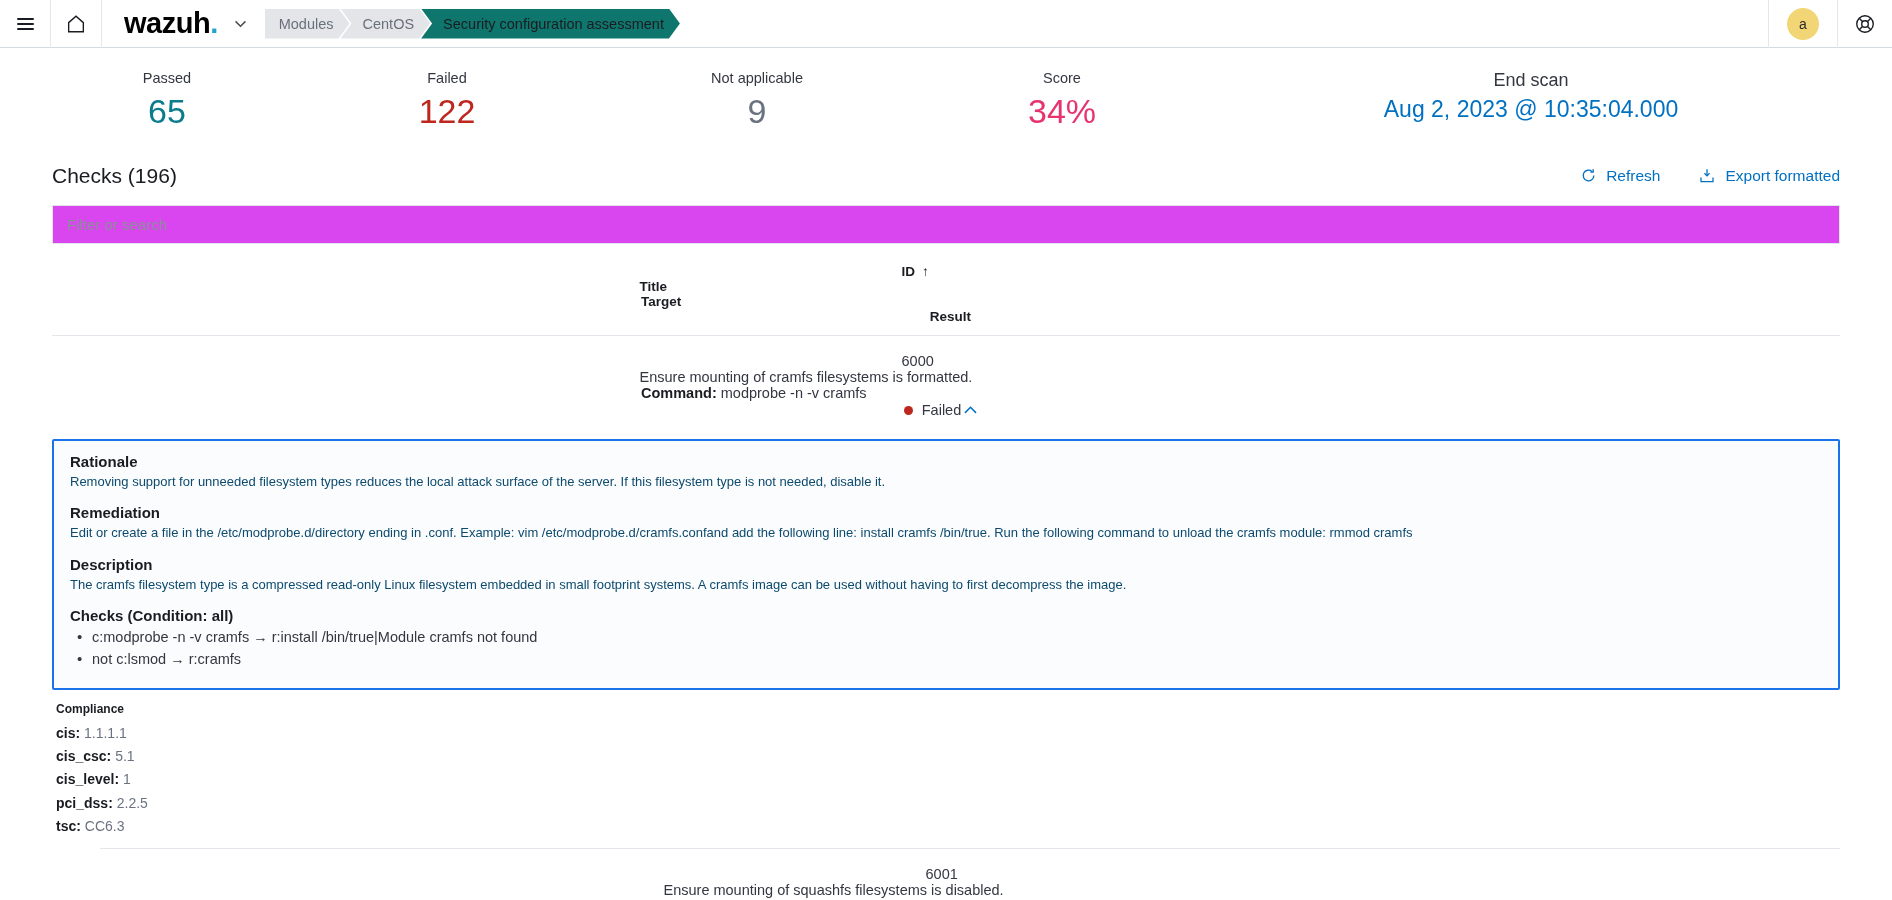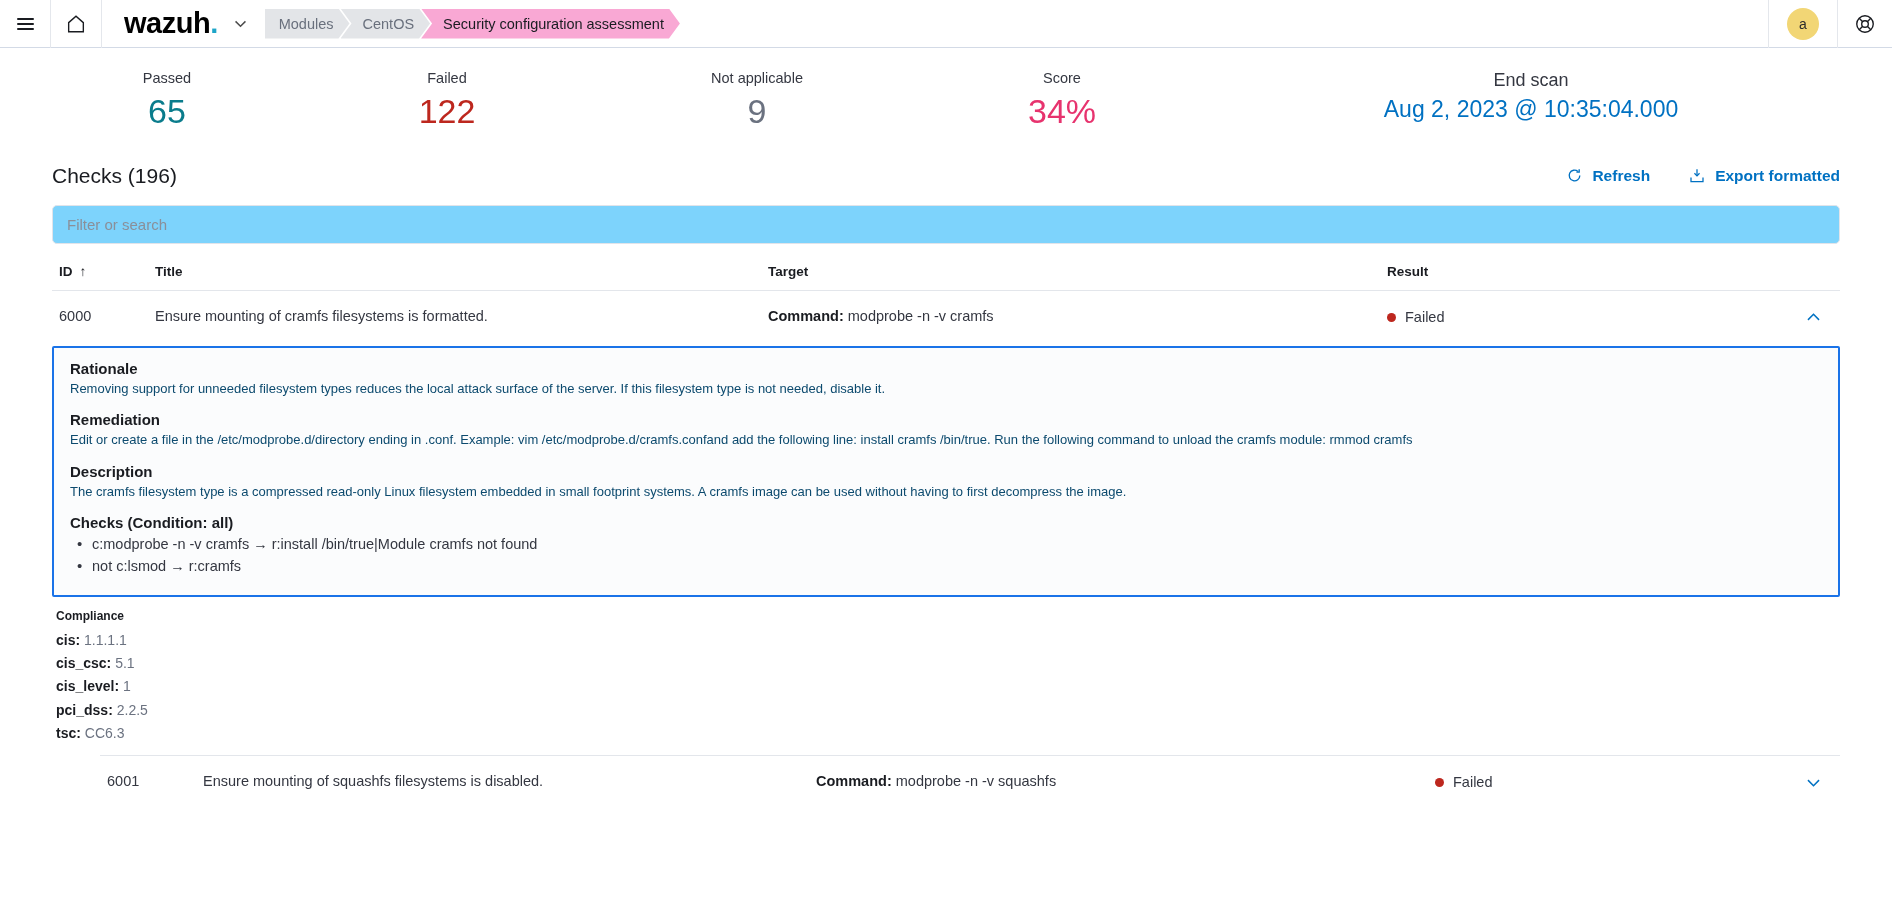--- a/index.html
+++ b/index.html
@@ -39,21 +39,21 @@
   .crumb {
     height: 30px; display: flex; align-items: center;
     padding: 0 16px 0 22px;
     font-size: 14.5px; color: #69707d;
     background: #e3e5e8;
     margin-right: -9px;
     position: relative;
     clip-path: polygon(0 0, calc(100% - 11px) 0, 100% 50%, calc(100% - 11px) 100%, 0 100%, 11px 50%);
   }
   .crumb:first-child { clip-path: polygon(0 0, calc(100% - 11px) 0, 100% 50%, calc(100% - 11px) 100%, 0 100%); padding-left: 14px; }
-  .crumb.active { background: #f9a8d4; color: #1a1c21; z-index: 3; }
+  .crumb.active { background: #0f766e; color: #1a1c21; z-index: 3; }
   .crumb.c1 { z-index: 5; }
   .crumb.c2 { z-index: 4; }
 
   .nav-right { margin-left: auto; display: flex; align-items: center; height: 48px; }
   .avatar {
     width: 32px; height: 32px; border-radius: 50%;
     background: #f2d675; color: #2b2b2b;
     display: flex; align-items: center; justify-content: center;
     font-size: 14px;
   }
@@ -80,44 +80,44 @@
 
   
   .checks-head {
     display: flex; align-items: center;
     margin-top: 24px;
   }
   .checks-title { font-size: 21px; color: #1a1c21; font-weight: 400; }
   .head-actions { margin-left: auto; display: flex; align-items: center; gap: 38px; }
   .act {
     display: flex; align-items: center; gap: 9px;
-    color: #0071c2; font-size: 15.5px; cursor: pointer; font-weight: bold;
+    color: #0071c2; font-size: 15.5px; cursor: pointer;
   }
 
   
   .searchbar {
     margin-top: 17px;
     height: 39px;
-    background: #7dd3fc;
+    background: #d946ef;
     border: 1px solid #e1e4ea;
-    border-radius: 5px;
+    border-radius: 0;
     display: flex; align-items: center;
     padding: 0 14px;
   }
   .searchbar input {
     border: 0; outline: 0; background: transparent;
     width: 100%; font-size: 15px;
     font-family: "Liberation Sans", sans-serif;
     color: #343741;
   }
   .searchbar input::placeholder { color: #8a8f99; }
 
   
   .tbl { width: 100%; margin-top: 14px; }
-  .trow { display: flex; align-items: flex-start; }
+  .trow { display: flex; align-items: center; flex-direction: column; }
   .thead {
     font-size: 13.5px; font-weight: 700; color: #1a1c21;
     padding: 6px 0 11px 0;
     border-bottom: 1px solid #e3e6eb;
   }
   .c-id    { width: 103px; padding-left: 7px; }
   .c-title { width: 613px; }
   .c-target{ width: 610px; }
   .c-result{ flex: 1; padding-left: 9px; }
   .sort-arrow { margin-left: 7px; font-weight: 400; }

